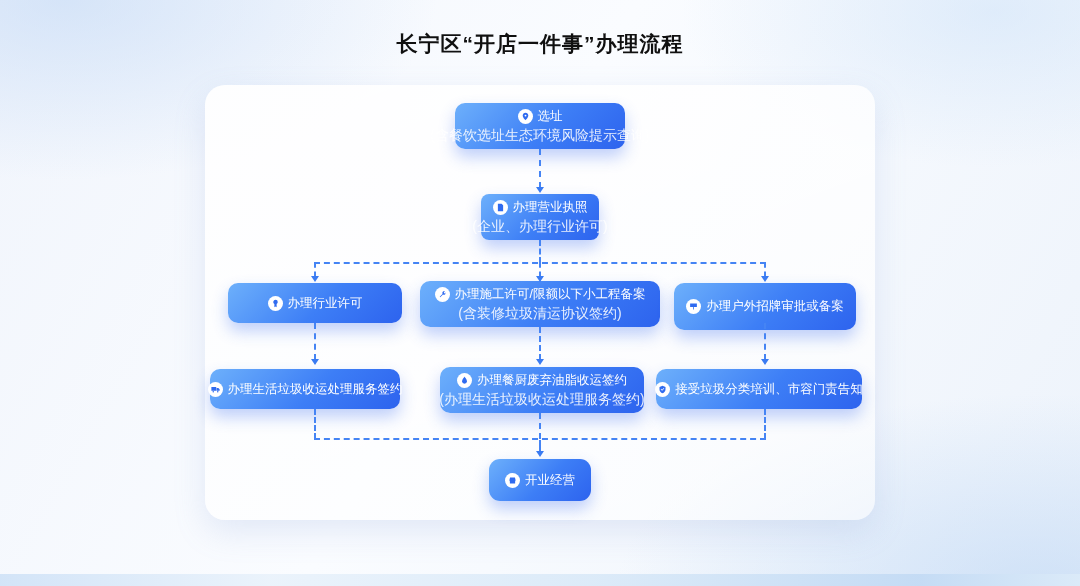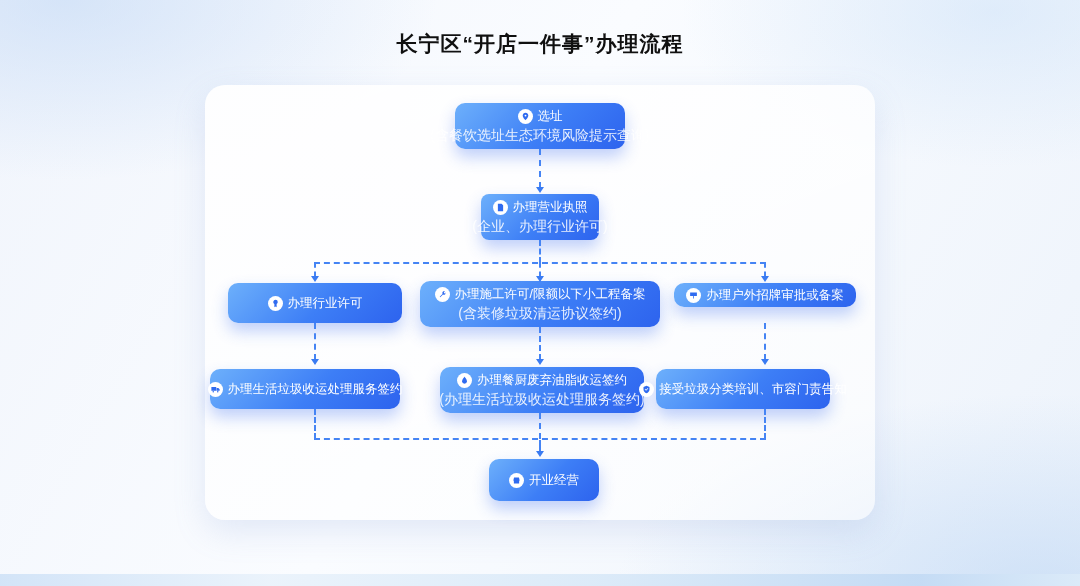--- a/index.html
+++ b/index.html
@@ -34,25 +34,25 @@
   .icon-circle{
     width:15px; height:15px; border-radius:50%; background:#ffffff;
     display:flex; align-items:center; justify-content:center; flex:0 0 15px;
   }
   .icon-circle svg{ width:9px; height:9px; fill:#2f6bf0; }
 
   .n-site         { left:455px; top:103px; width:170px; height:46px; }
   .n-license      { left:481px; top:194px; width:118px; height:46px;border-radius:8px; }
   .n-industry     { left:228px; top:283px; width:174px; height:40px; }
   .n-construction { left:420px; top:281px; width:240px; height:46px; }
-  .n-signboard    { left:674px; top:283px; width:182px; height:24px; }
+  .n-signboard    { left:674px; top:283px; width:182px; height:47px; }
   .n-waste        { left:210px; top:369px; width:190px; height:40px; }
   .n-oil          { left:440px; top:367px; width:204px; height:46px; }
-  .n-training     { left:656px; top:369px; width:174px; height:40px; }
-  .n-open         { left:489px; top:459px; width:110px; height:42px; }
+  .n-training     { left:656px; top:369px; width:206px; height:40px; }
+  .n-open         { left:489px; top:459px; width:102px; height:42px;border-radius:11px; }
 
   .vline{ position:absolute; width:0; border-left:2px dashed #4584f4; }
   .hline{ position:absolute; height:0; border-top:2px dashed #4584f4; }
   .arrow{
     position:absolute; width:0; height:0;
     border-left:4px solid transparent; border-right:4px solid transparent;
     border-top:6px solid #3a7bf2;
   }
   .bottom-strip{
     position:absolute; left:0; bottom:0; width:100%; height:12px; opacity:.9;

